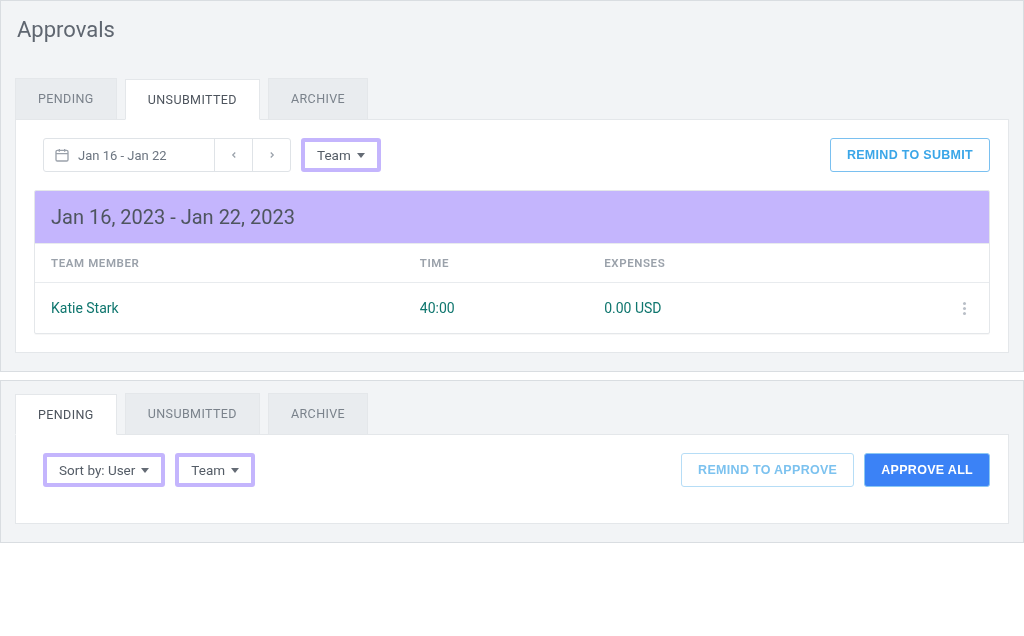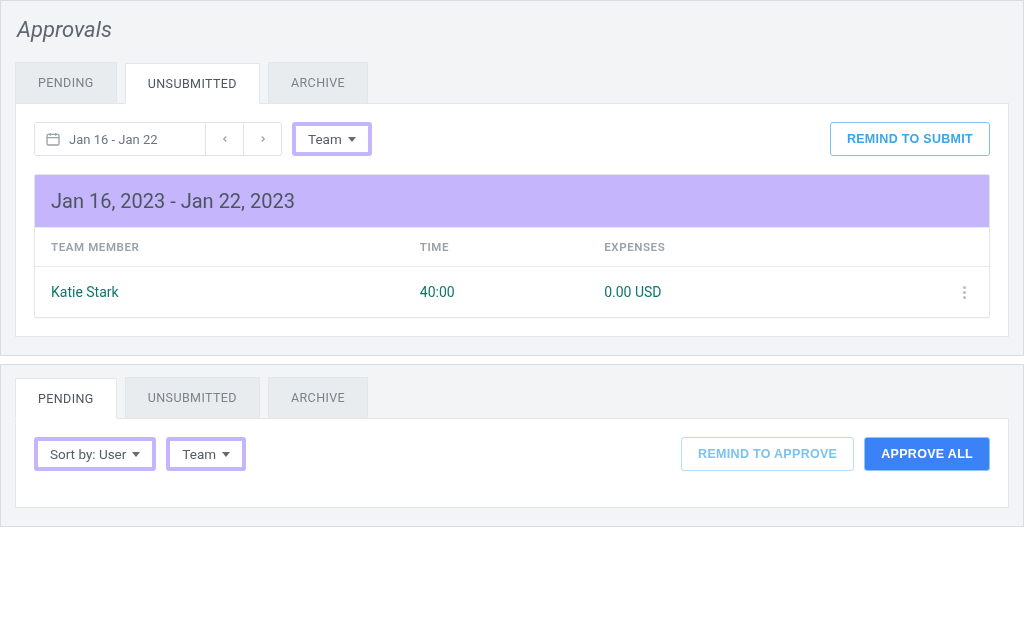--- a/index.html
+++ b/index.html
@@ -12,22 +12,21 @@
     .panel {
       background: #f2f4f6;
       border: 1px solid #d9dde1;
       padding: 12px 14px 18px 14px;
     }
     .panel + .panel { margin-top: 8px; }
     .title {
       font-size: 22px;
       color: #5f6670;
       font-weight: 400;
-      margin: 4px 0 20px 2px;
-      font-style: italic;
+      margin: 4px 0 36px 2px;
     }
     .tabs {
       display: flex;
       border-bottom: 1px solid #e4e7ea;
     }
     .tab {
       padding: 12px 22px;
       background: #e9ecef;
       border: 1px solid #e4e7ea;
       border-bottom: none;
@@ -55,20 +54,21 @@
     .toolbar {
       display: flex;
       align-items: center;
       justify-content: space-between;
       margin-bottom: 18px;
     }
     .toolbar-left {
       display: flex;
       align-items: stretch;
       gap: 10px;
+      margin-left: 9px;
     }
     .date-group {
       display: flex;
       align-items: stretch;
       border: 1px solid #dfe3e7;
       border-radius: 3px;
       overflow: hidden;
       height: 34px;
     }
     .date-display {

